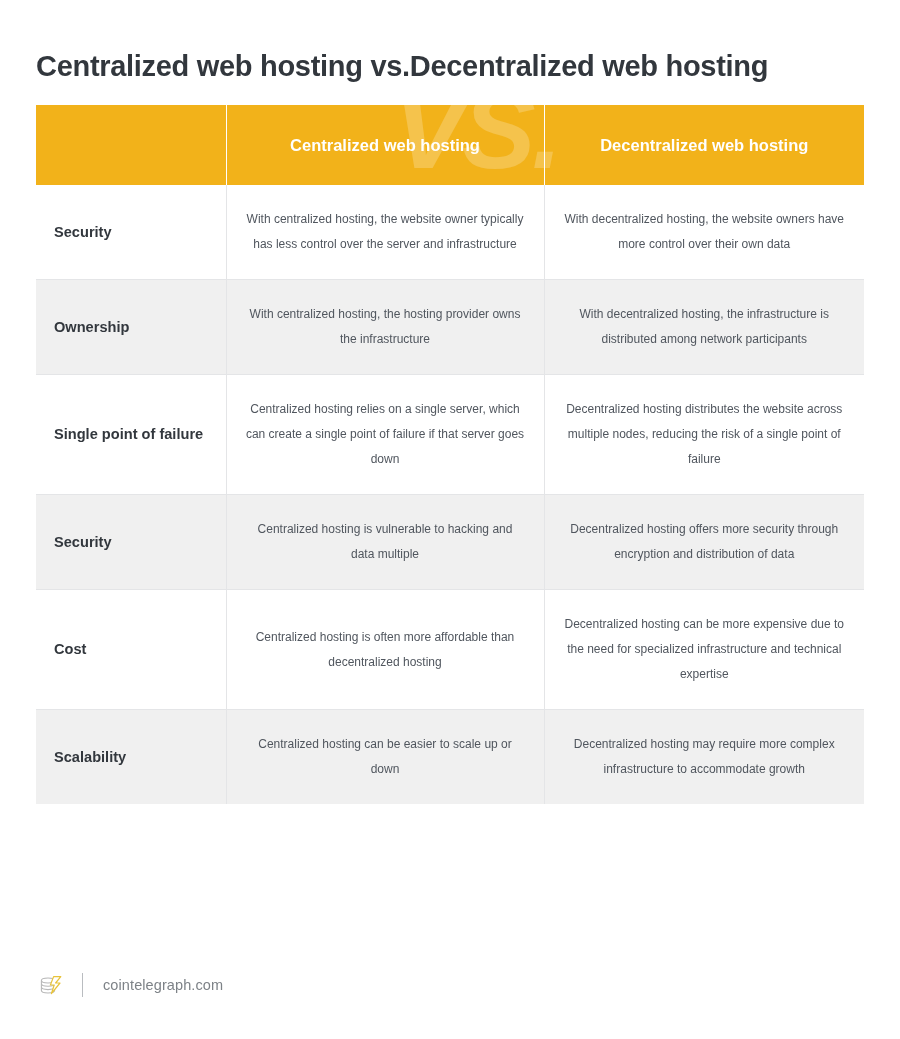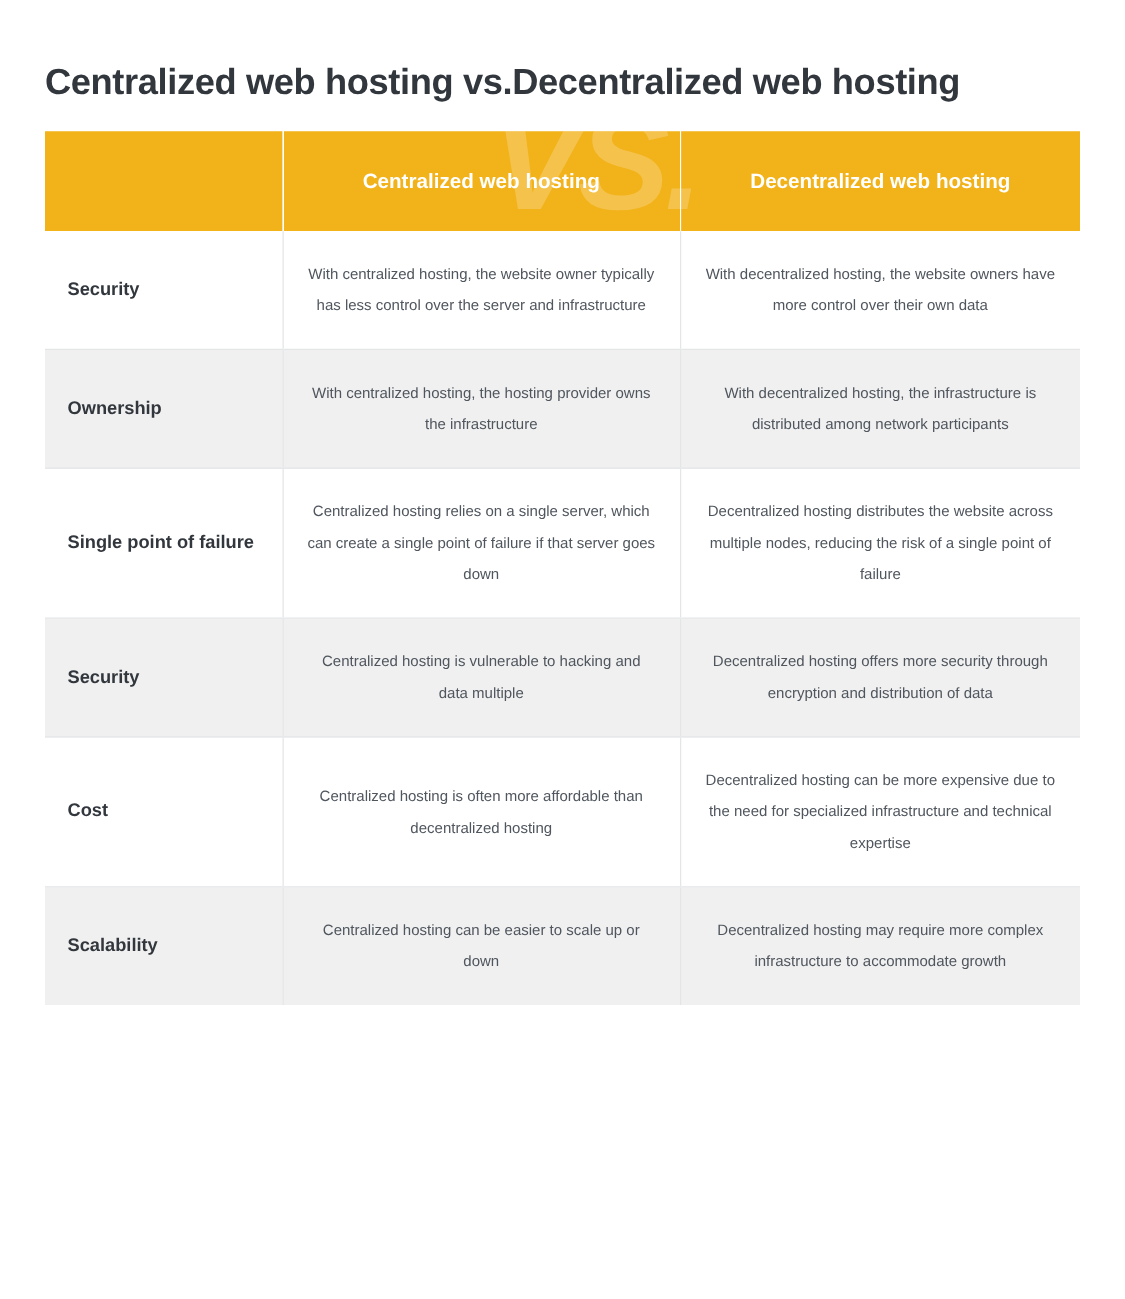--- a/index.html
+++ b/index.html
@@ -219,14 +219,29 @@
 
       <tr class="alt">
         <td class="label-cell">Scalability</td>
         <td>Centralized hosting can be easier to scale up or down</td>
         <td>Decentralized hosting may require more complex infrastructure to accommodate growth</td>
       </tr>
 
     </tbody>
   </table>
 
+  <div class="footer">
+    <span class="logo-mark">
+      <svg width="30" height="30" viewBox="0 0 30 30" aria-hidden="true">
+        <g fill="none" stroke="#b8b8b8" stroke-width="1.1">
+          <ellipse cx="12" cy="10.5" rx="6.6" ry="2.5"></ellipse>
+          <path d="M5.4 10.5v3.2c0 1.38 2.96 2.5 6.6 2.5s6.6-1.12 6.6-2.5v-3.2"></path>
+          <path d="M5.4 13.9v3.2c0 1.38 2.96 2.5 6.6 2.5s6.6-1.12 6.6-2.5v-3.2"></path>
+          <path d="M5.4 17.3v3.2c0 1.38 2.96 2.5 6.6 2.5s6.6-1.12 6.6-2.5v-3.2"></path>
+        </g>
+        <path d="M17.6 6.6 L24.8 6.6 L19.6 13.0 L24.0 13.0 L15.4 23.6 L18.2 15.0 L14.4 15.0 Z" fill="#ffffff" stroke="#E8C33A" stroke-width="1.2" stroke-linejoin="round"></path>
+      </svg>
+    </span>
+    <span class="divider"></span>
+    <span class="site-name">cointelegraph.com</span>
+  </div>
 
 </div>
 
 </body></html>

